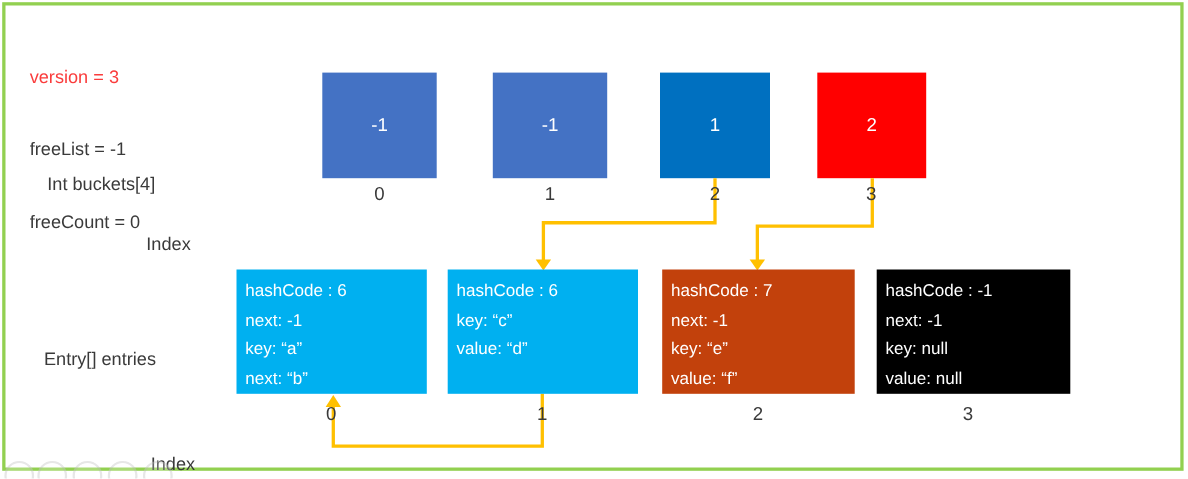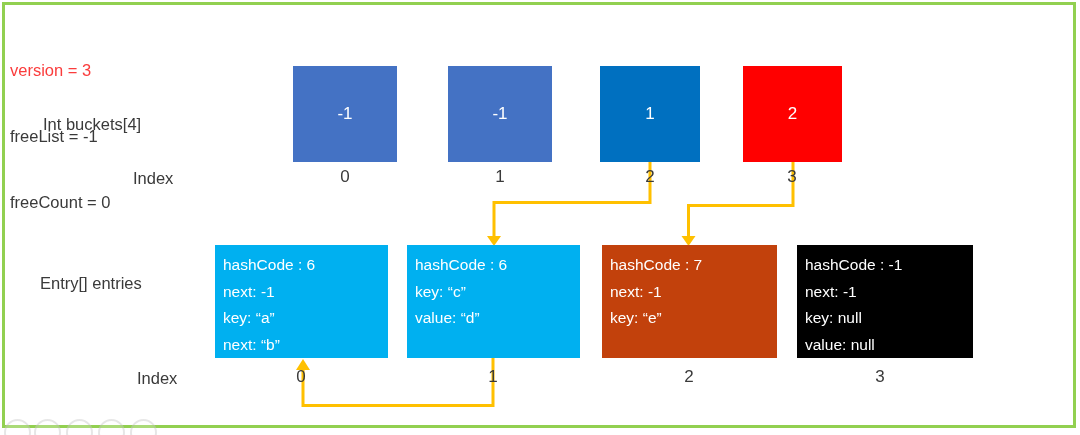--- a/index.html
+++ b/index.html
@@ -21,33 +21,34 @@
     position: absolute;
     left: 2px;
     top: 2px;
     width: 1068px;
     height: 420px;
     border: 3px solid #92d050;
     pointer-events: none;
   }
   .hdr {
     position: absolute;
-    left: 10px;
+    left: 27px;
     top: 15px;
     font-size: 16.5px;
     line-height: 22px;
     color: #3a3a3a;
     white-space: pre;
   }
   .hdr .red { color: #fa3c3c; }
   .side-label {
     position: absolute;
     font-size: 16.5px;
     color: #3a3a3a;
     white-space: pre;
+    margin-top: 44px;
   }
   .bucket {
     position: absolute;
     top: 66px;
     height: 96px;
     display: flex;
     align-items: center;
     justify-content: center;
     color: #ffffff;
     font-size: 17px;
@@ -146,20 +147,21 @@
   </div>
   <div class="entry" style="left: 407px; width: 173px; background-color: rgb(0, 176, 240);">
     <div class="eline">hashCode : 6</div>
     <div class="eline">key: “c”</div>
     <div class="eline">value: “d”</div>
   </div>
   <div class="entry" style="left: 602px; width: 175px; background-color: #c2410c;">
     <div class="eline">hashCode : 7</div>
     <div class="eline">next: -1</div>
     <div class="eline">key: “e”</div>
+    <div class="eline">value: “f”</div>
   </div>
   <div class="entry" style="left: 797px; width: 176px; background-color: #000000;">
     <div class="eline">hashCode : -1</div>
     <div class="eline">next: -1</div>
     <div class="eline">key: null</div>
     <div class="eline">value: null</div>
   </div>
 
   <div class="idx idx-bot" style="left:281px;">0</div>
   <div class="idx idx-bot" style="left:473px;">1</div>

